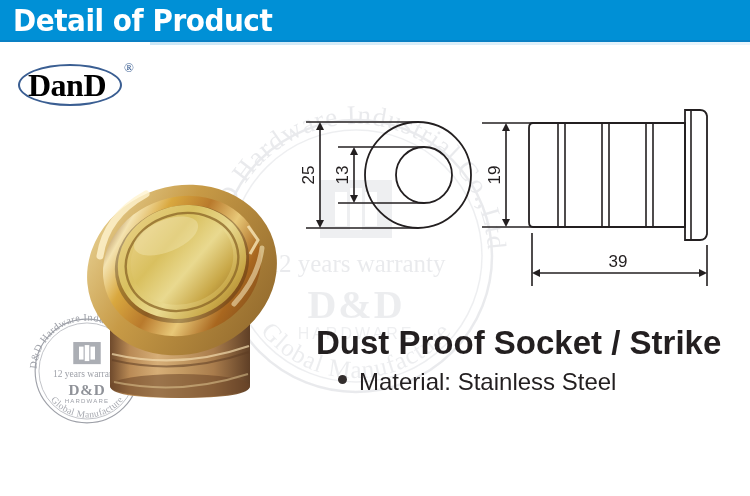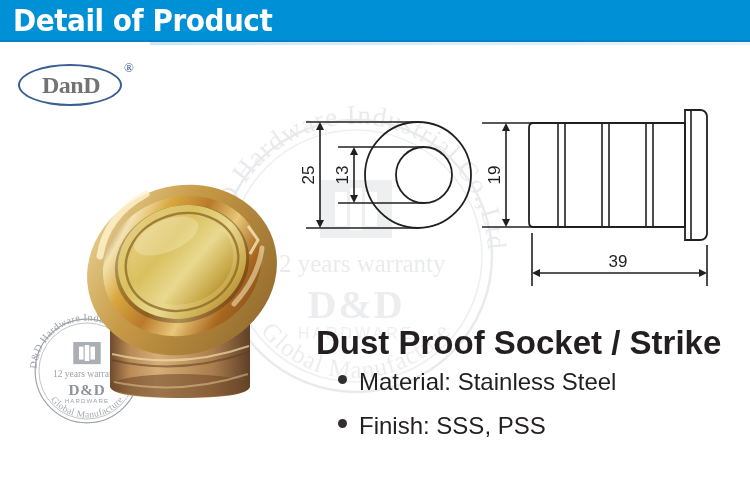--- a/index.html
+++ b/index.html
@@ -68,26 +68,26 @@
     height: 42px;
     border: 2px solid #3a5e92;
     border-radius: 50%;
     box-sizing: border-box;
   }
   .logo-text {
     position: absolute;
     left: 16px;
     top: 17px;
     width: 86px;
-    text-align: center;
+    text-align: left;
     font-family: "Liberation Serif", serif;
     font-weight: bold;
-    font-size: 24px;
+    font-size: 32px;
     line-height: 32px;
-    color: #737373;
+    color: #000000;
     letter-spacing: -0.5px;
   }
   .logo-reg {
     position: absolute;
     left: 112px;
     top: 8px;
     font-family: "Liberation Serif", serif;
     font-size: 13px;
     color: #3a5e92;
   }
@@ -354,20 +354,16 @@
     <text x="318" y="167" fill="#231f20" font-family="Liberation Sans, sans-serif" font-size="17" text-anchor="middle">39</text>
   </svg>
 
   <div class="spec">
     <div class="spec-title">Dust  Proof  Socket / Strike</div>
     <ul class="spec-list">
       <li class="spec-item">
         <span class="bullet"></span>
         <span>Material: Stainless  Steel</span>
       </li>
-      <li class="spec-item">
-        <span class="bullet"></span>
-        <span>Finish: SSS, PSS</span>
-      </li>
     </ul>
   </div>
 
 </div>
 
 </body></html>

